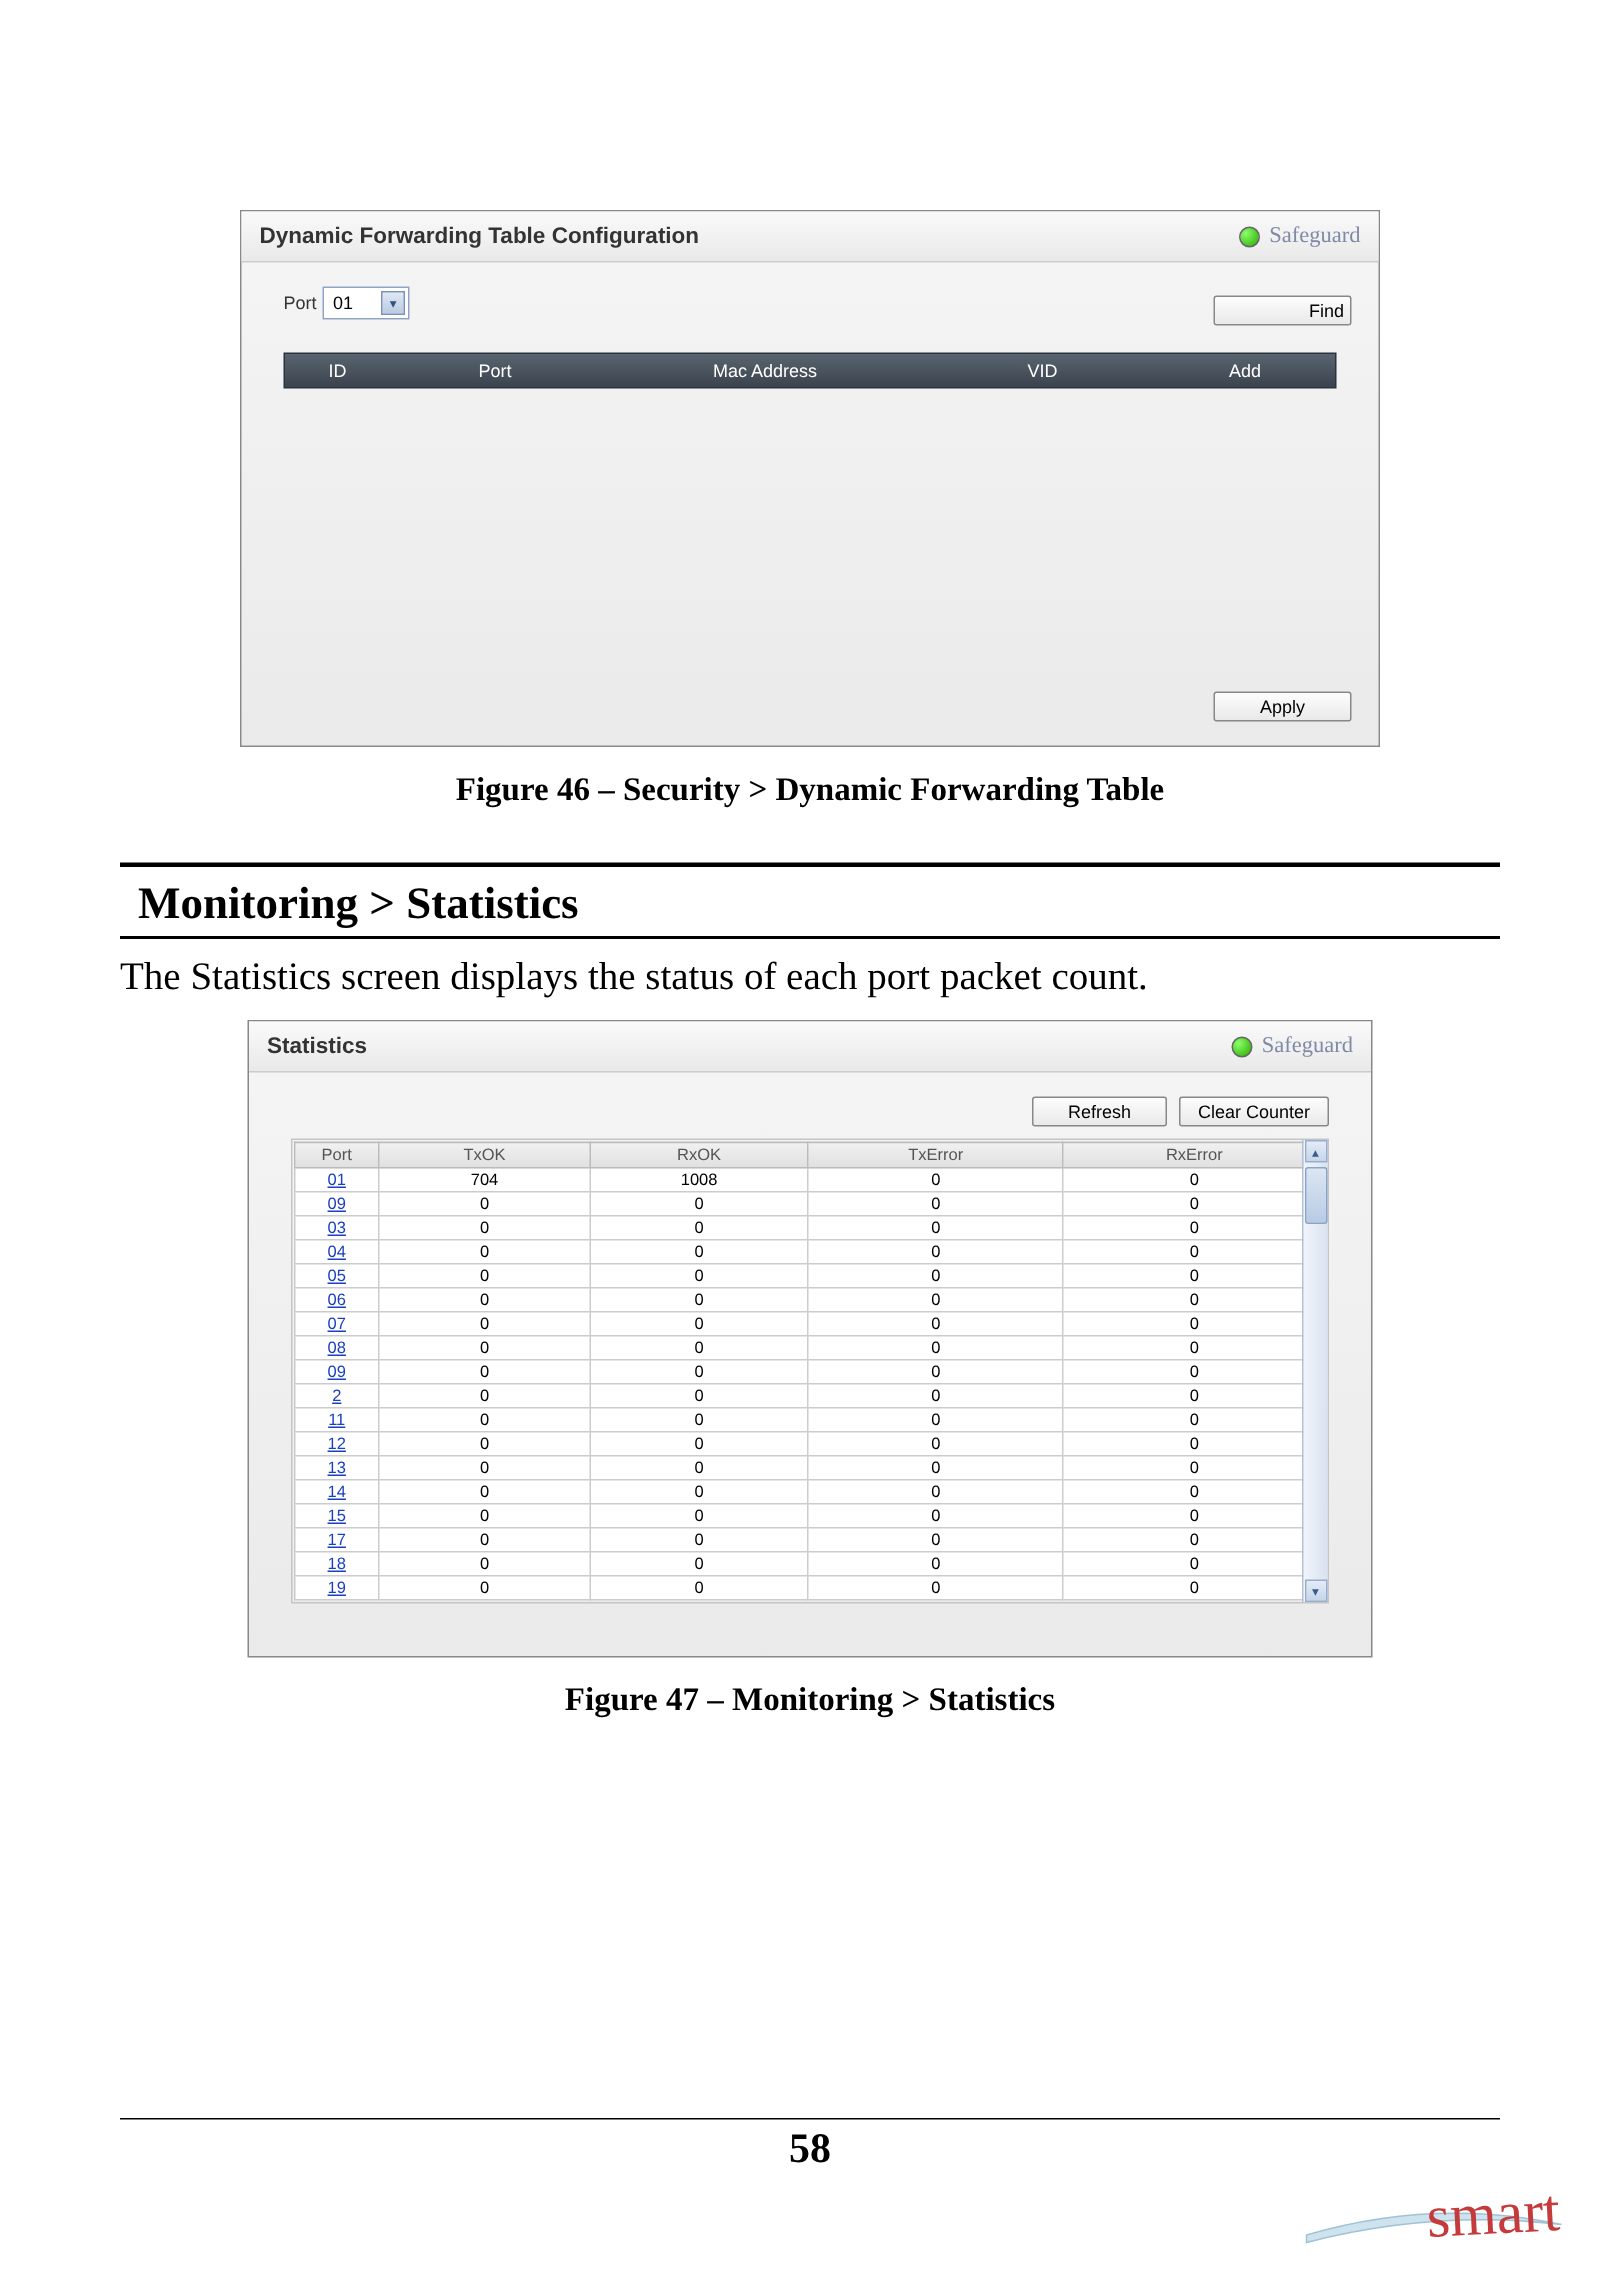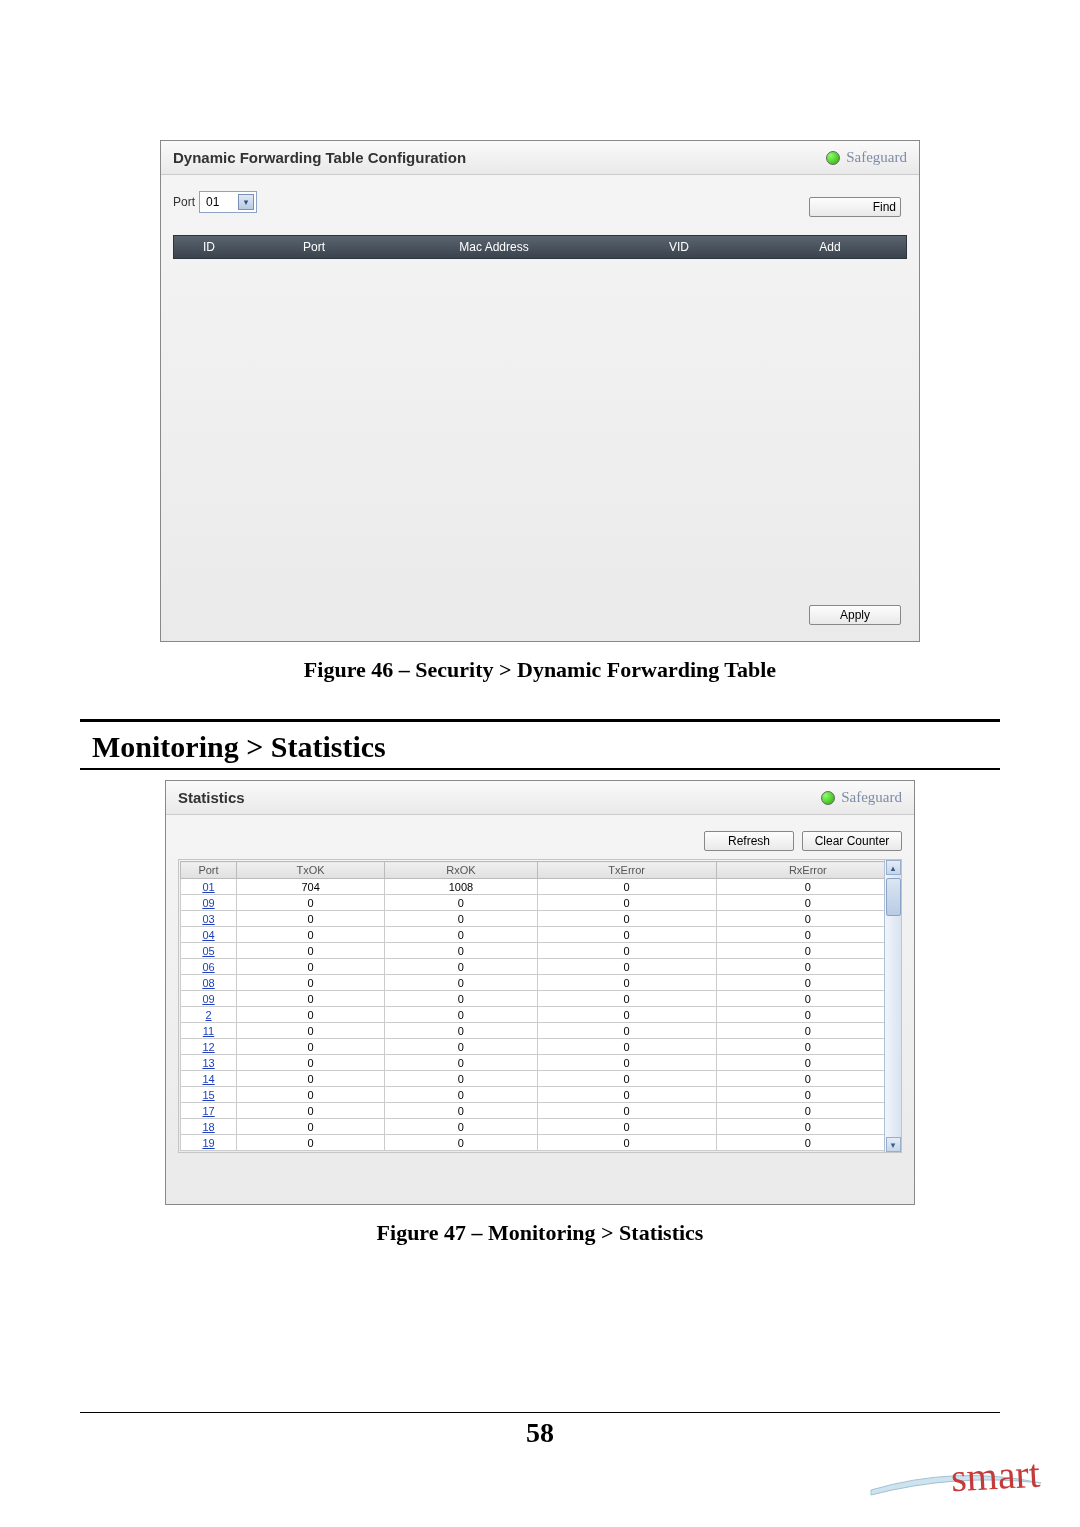--- a/index.html
+++ b/index.html
@@ -14,21 +14,21 @@
     padding: 140px 80px 0 80px;
   }
   .screenshot {
     border: 1px solid #888;
     background: linear-gradient(#f5f5f5, #eaeaea);
     margin: 0 auto 15px auto;
     font-family: Arial, sans-serif;
     font-size: 13px;
     position: relative;
   }
-  .scr1 { width: 760px; height: 502px; }
+  .scr1 { width: 760px; height: 358px; }
   .scr2 { width: 750px; height: 425px; }
   .panel-header {
     background: linear-gradient(#fafafa, #e9e9e9);
     border-bottom: 1px solid #ccc;
     display: flex;
     align-items: center;
     justify-content: space-between;
     padding: 6px 12px;
     height: 34px;
   }
@@ -44,21 +44,21 @@
     font-family: "Comic Sans MS", cursive;
     font-size: 15px;
     gap: 6px;
   }
   .safeguard-dot {
     width: 14px; height: 14px;
     border-radius: 50%;
     background: radial-gradient(circle at 30% 30%, #8aff6a, #2aaa00);
     border: 1px solid #666;
   }
-  .panel-body { padding: 16px 12px; }
+  .panel-body { padding: 16px 28px; }
   
   .row-controls {
     display: flex; align-items: center; gap: 4px;
     margin-bottom: 6px;
   }
   .port-label { font-size: 12px; color:#333; font-family: Arial, sans-serif; }
   .port-select {
     width: 58px; height: 22px; border: 1px solid #8fa4c5;
     background: #fff; display:flex; align-items:center; justify-content:space-between;
     padding: 0 2px 0 6px; font-size: 12px;
@@ -181,20 +181,21 @@
       <div class="table-body1"></div>
       <div class="btn apply-btn">Apply</div>
     </div>
   </div>
 
   <div class="figure-caption">Figure 46 – Security &gt; Dynamic Forwarding Table</div>
 
   <hr class="hr-thick">
   <div class="section-heading">Monitoring &gt; Statistics</div>
   <hr class="hr-thin">
+  <div class="body-text">The Statistics screen displays the status of each port packet count.</div>
 
   <div class="screenshot scr2">
     <div class="panel-header">
       <span class="panel-title">Statistics</span>
       <span class="safeguard">
         <span class="safeguard-dot"></span>
         <span>Safeguard</span>
       </span>
     </div>
     <div class="panel-body">
@@ -250,20 +251,27 @@
                 <td class="num">0</td>
               </tr>
               <tr>
                 <td class="port-link">06</td>
                 <td class="num">0</td>
                 <td class="num">0</td>
                 <td class="num">0</td>
                 <td class="num">0</td>
               </tr>
               <tr>
+                <td class="port-link">07</td>
+                <td class="num">0</td>
+                <td class="num">0</td>
+                <td class="num">0</td>
+                <td class="num">0</td>
+              </tr>
+              <tr>
                 <td class="port-link">08</td>
                 <td class="num">0</td>
                 <td class="num">0</td>
                 <td class="num">0</td>
                 <td class="num">0</td>
               </tr>
               <tr>
                 <td class="port-link">09</td>
                 <td class="num">0</td>
                 <td class="num">0</td>

